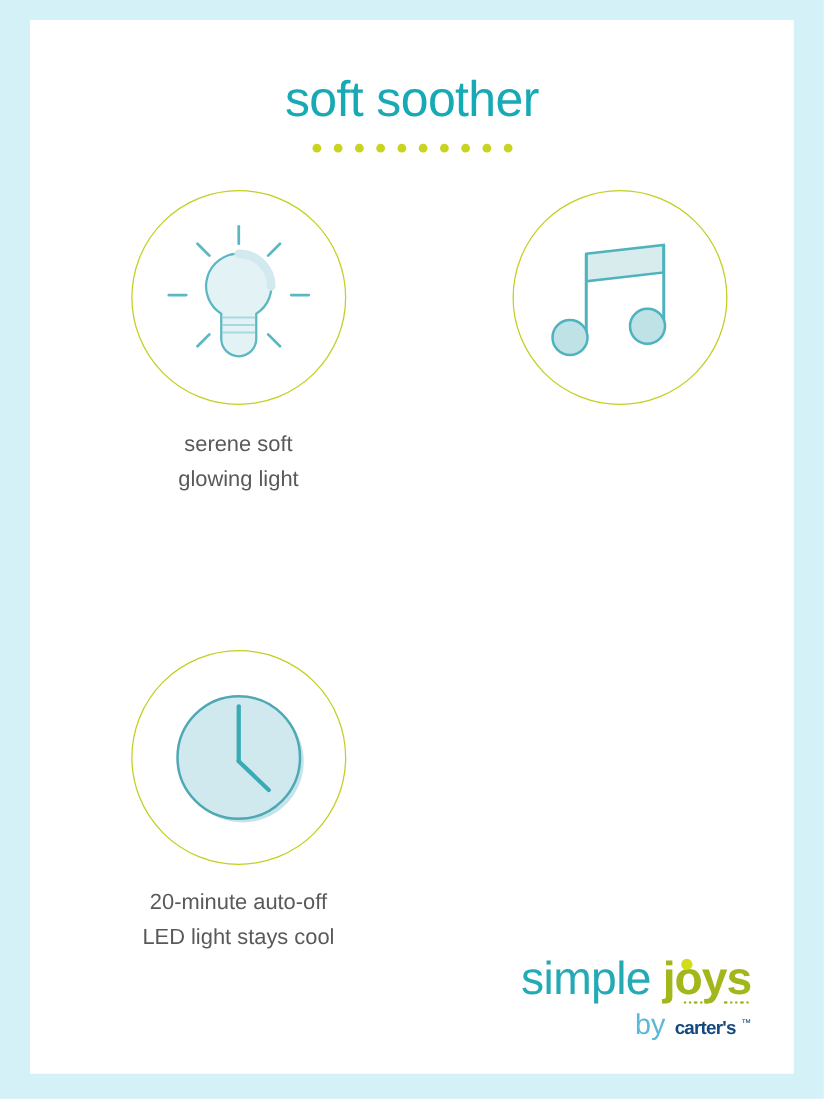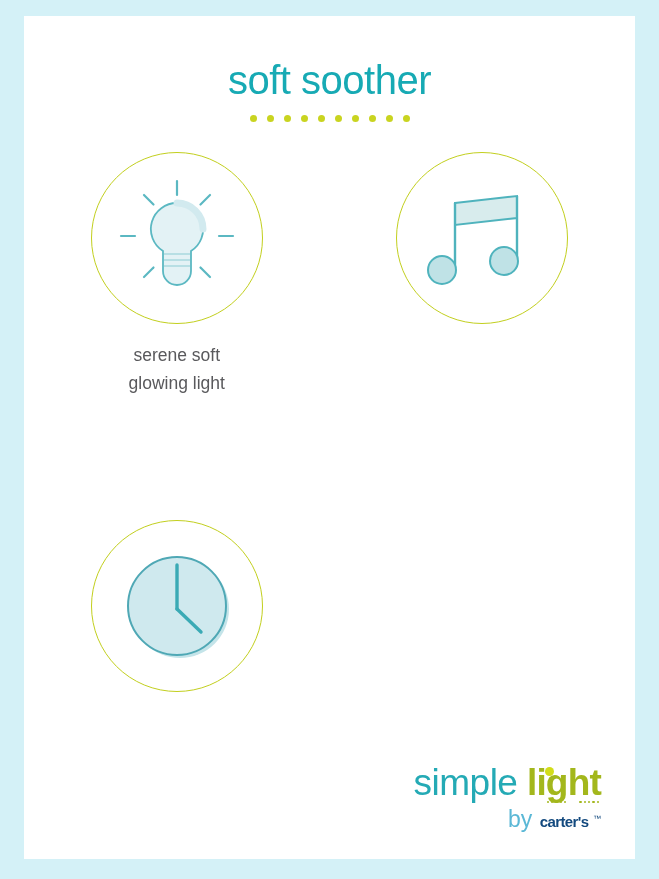--- a/index.html
+++ b/index.html
@@ -60,20 +60,21 @@
     border-radius: 50%;
     background: #c9d420;
   }
 
   
   .grid {
     position: absolute;
     left: 0;
     top: 136px;
     width: 611px;
+    padding-left: 14px;
   }
   .row {
     display: flex;
   }
   .cell {
     width: 305.5px;
     display: flex;
     flex-direction: column;
     align-items: center;
   }
@@ -246,29 +247,31 @@
 
         <div class="cell">
           <div class="ring">
             <svg width="150" height="150" viewBox="0 0 150 150">
               <circle cx="78" cy="78" r="49" fill="#c4e4e9" stroke="none"></circle>
               <circle cx="75" cy="75" r="49" fill="#cfe9ee" stroke="#4fa8b5" stroke-width="2"></circle>
               <line x1="75" y1="34" x2="75" y2="78" stroke="#3aaab5" stroke-width="3.4" stroke-linecap="round"></line>
               <line x1="75" y1="78" x2="99" y2="101" stroke="#3aaab5" stroke-width="3.4" stroke-linecap="round"></line>
             </svg>
           </div>
+          <div class="caption">20-minute auto-off
+LED light stays cool</div>
         </div>
 
       </div>
     </div>
 
     <div class="logo">
       <div class="logo-top">
         <span class="logo-simple">simple</span>
-        <span class="logo-joys">light</span>
+        <span class="logo-joys">joys</span>
         <span class="joys-dot"></span>
         <span class="logo-underdots">
           <span class="ud-group">
             <i class="ud"></i>
               <i class="ud"></i>
               <i class="ud"></i>
               <i class="ud"></i>
               <i class="ud"></i>
           </span>
           <span class="ud-group">

